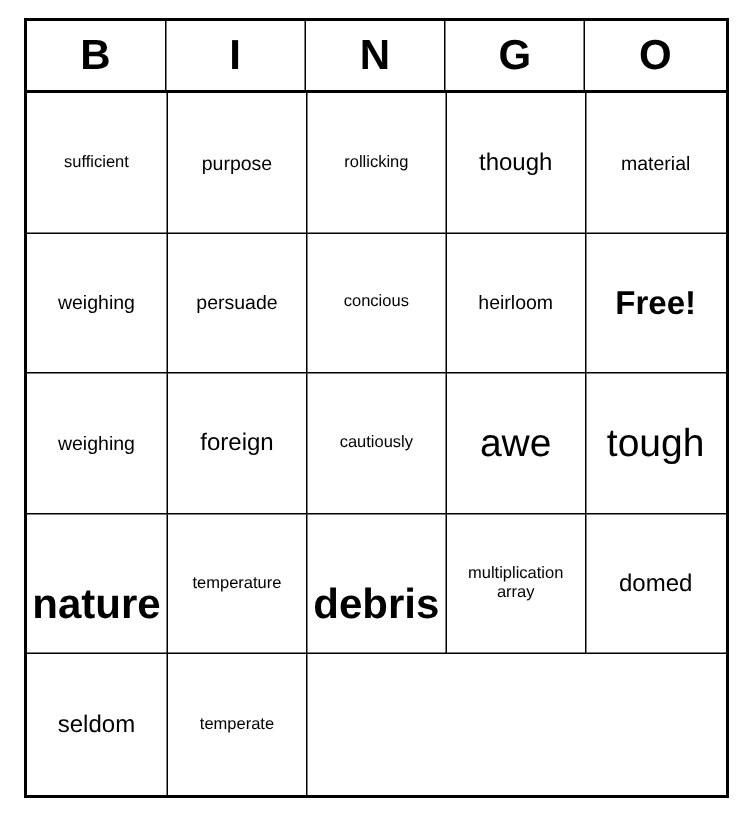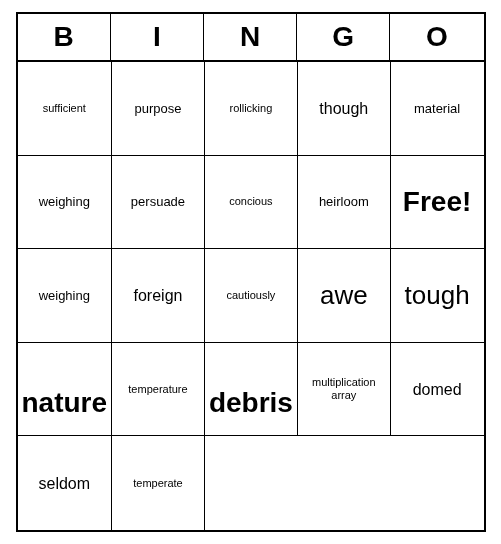--- a/index.html
+++ b/index.html
@@ -94,21 +94,21 @@
       font-weight: bold;
       margin-top: 28px;
     }
 
     .size-xxlarge {
       font-size: 26px;
       font-weight: normal;
     }
 
     .free-cell {
-      font-size: 28px;
+      font-size: 22px;
       font-weight: bold;
     }
   </style>
 </head>
 <body>
 
 <div class="bingo-card">
   <div class="bingo-header">
   <div class="bingo-header-cell">B</div>
       <div class="bingo-header-cell">I</div>

